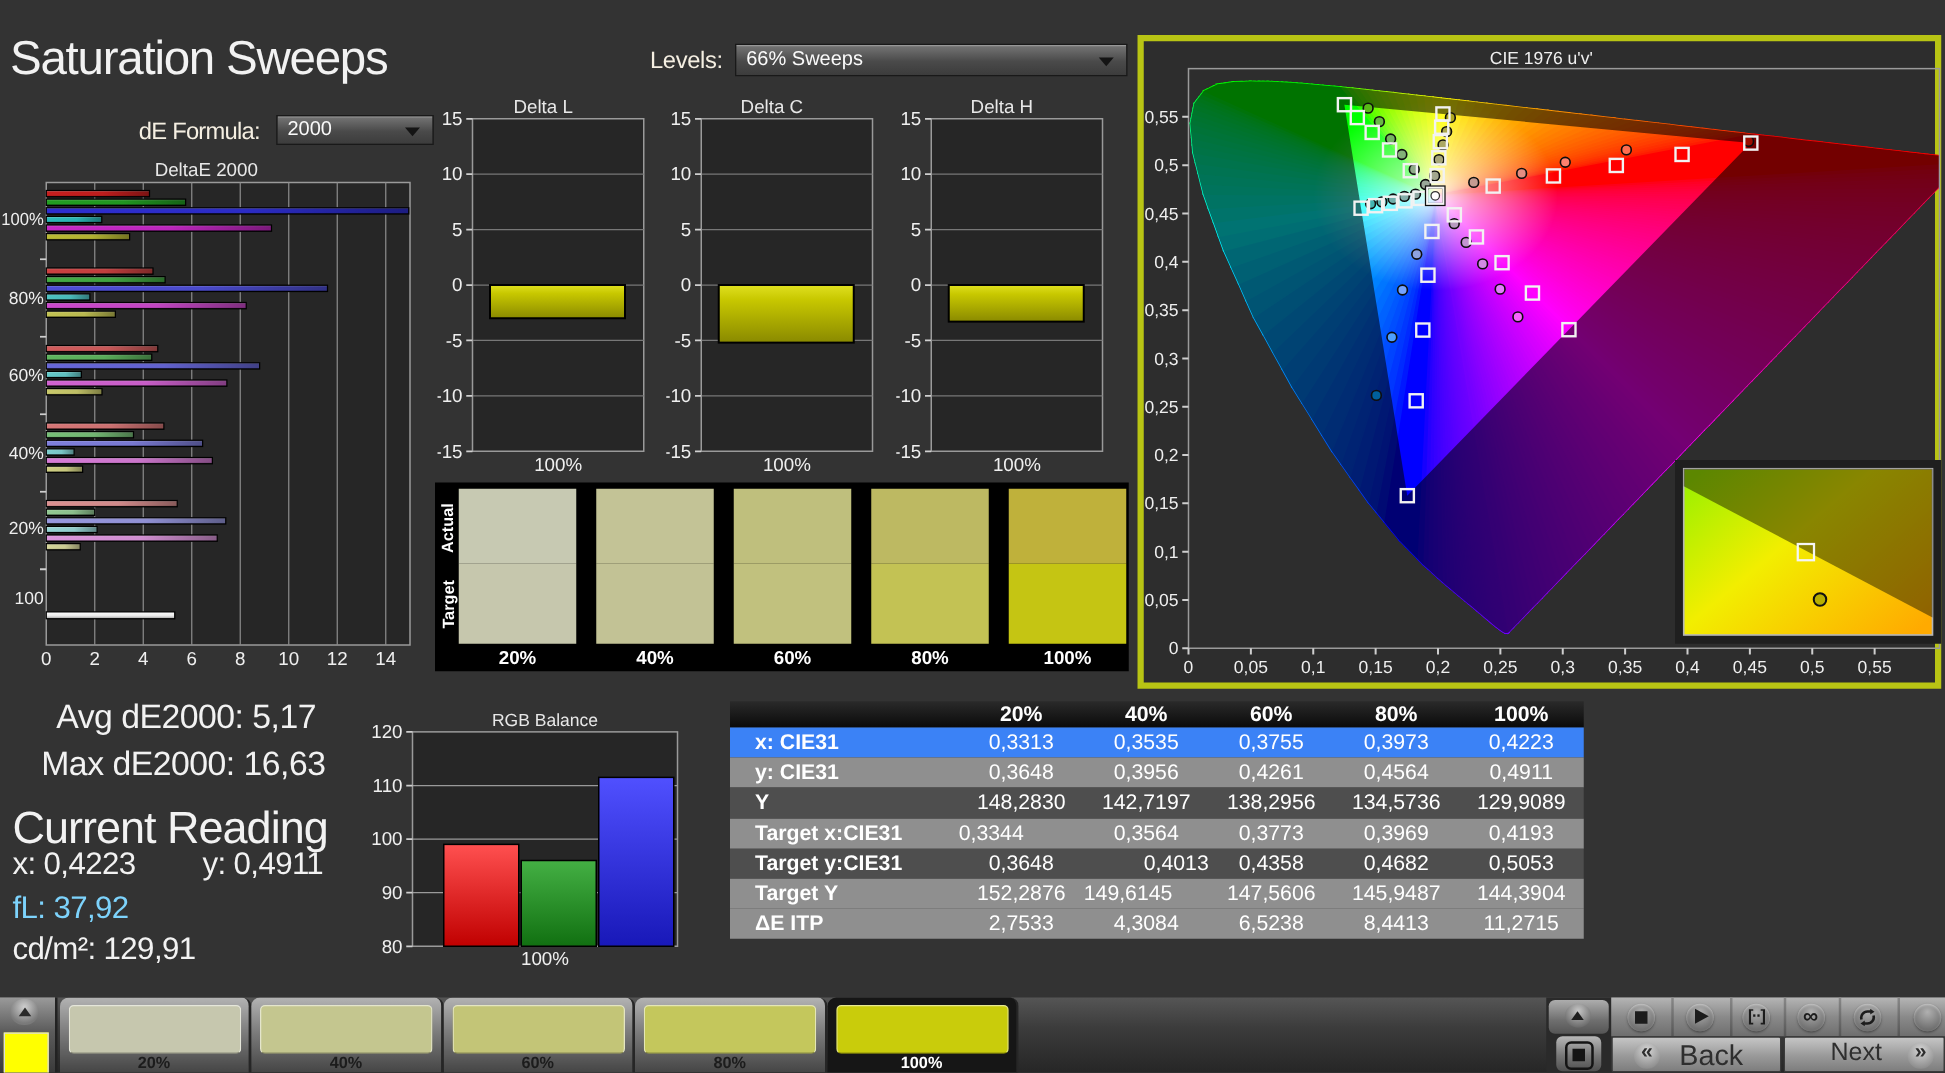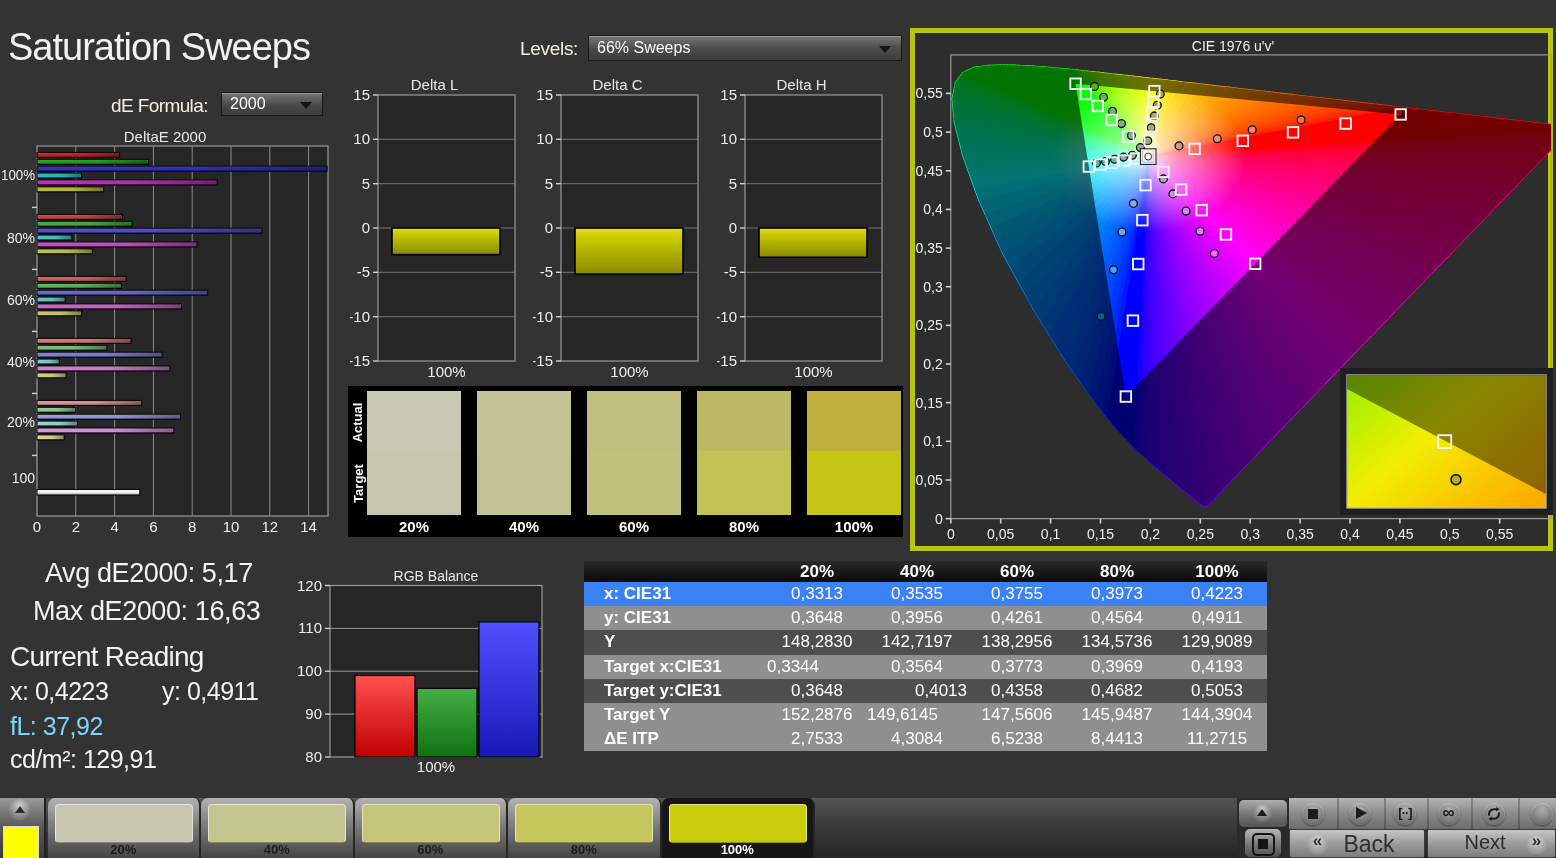--- a/index.html
+++ b/index.html
@@ -1,16 +1,16 @@
 <!DOCTYPE html>
 <html><head><meta charset="utf-8"><style>html,body{margin:0;padding:0;background:#333;width:1556px;height:858px;overflow:hidden;font-family:"Liberation Sans",sans-serif;}*{box-sizing:content-box}</style></head><body>
 <div style="position:relative;width:1556px;height:858px">
     <div style="position:absolute;left:8px;top:26px;font-size:38px;color:#f2f2f2;letter-spacing:-1px">Saturation Sweeps</div>
     <div style="position:absolute;left:111px;top:95px;font-size:19px;letter-spacing:-0.6px;color:#f5efe2">dE Formula:</div>
-    <div style="position:absolute;left:221px;top:92px;width:102px;height:24px;background:linear-gradient(#767676,#4a4a4a 55%,#3c3c3c);border:1px solid #191919;box-sizing:border-box;box-shadow:inset 0 1px 0 rgba(255,255,255,0.25)">
+    <div style="position:absolute;left:221px;top:92px;width:126px;height:24px;background:linear-gradient(#767676,#4a4a4a 55%,#3c3c3c);border:1px solid #191919;box-sizing:border-box;box-shadow:inset 0 1px 0 rgba(255,255,255,0.25)">
       <div style="position:absolute;left:8px;top:0;height:22px;display:flex;align-items:center;font-size:16px;color:#fafafa">2000</div>
       <div style="position:absolute;right:10px;top:9px;width:0;height:0;border-left:6px solid transparent;border-right:6px solid transparent;border-top:7px solid #141414"></div>
     </div>
     <div style="position:absolute;left:520px;top:38px;font-size:19px;letter-spacing:-0.3px;color:#f5efe2">Levels:</div>
     <div style="position:absolute;left:588px;top:35px;width:314px;height:26px;background:linear-gradient(#767676,#4a4a4a 55%,#3c3c3c);border:1px solid #191919;box-sizing:border-box;box-shadow:inset 0 1px 0 rgba(255,255,255,0.25)">
       <div style="position:absolute;left:8px;top:0;height:24px;display:flex;align-items:center;font-size:16px;color:#fafafa">66% Sweeps</div>
       <div style="position:absolute;right:10px;top:10px;width:0;height:0;border-left:6px solid transparent;border-right:6px solid transparent;border-top:7px solid #141414"></div>
     </div>
     <div style="position:absolute;left:65px;top:128px;width:200px;text-align:center;font-size:15px;color:#e8e8e8">DeltaE 2000</div>
     <svg width="352" height="405" viewBox="0 0 352 405" style="position:absolute;left:0;top:140px">
@@ -912,21 +912,21 @@
           </linearGradient>
         </defs>
         <rect x="437.0" y="347.0" width="199.0" height="133.0" fill="url(#insbg)" stroke="#b5b5b5" stroke-width="1.3"></rect>
         <path d="M437.0,361.0 L636.0,466.0 L636.0,347.0 L437.0,347.0 Z" fill="rgba(20,16,0,0.47)"></path>
         <rect x="528.2" y="407.2" width="13" height="13" fill="none" stroke="#f5f5f5" stroke-width="1.8"></rect>
         <circle cx="546.0" cy="451.6" r="5" fill="#b9b000" stroke="#111" stroke-width="1.6"></circle>
       </svg>
     </div>
     <div style="position:absolute;left:45px;top:558px;font-size:27px;letter-spacing:-0.4px;color:#f2f2f2">Avg dE2000: 5,17</div>
     <div style="position:absolute;left:33px;top:596px;font-size:27px;letter-spacing:-0.4px;color:#f2f2f2">Max dE2000: 16,63</div>
-    <div style="position:absolute;left:10px;top:641px;font-size:28px;letter-spacing:-0.8px;color:#f2f2f2">Current Reading</div>
+    <div style="position:absolute;left:10px;top:641px;font-size:36px;letter-spacing:-0.8px;color:#f2f2f2">Current Reading</div>
     <div style="position:absolute;left:10px;top:677px;font-size:25px;letter-spacing:-0.5px;color:#f2f2f2">x: 0,4223</div>
     <div style="position:absolute;left:162px;top:677px;font-size:25px;letter-spacing:-0.5px;color:#f2f2f2">y: 0,4911</div>
     <div style="position:absolute;left:10px;top:712px;font-size:25px;letter-spacing:-0.5px;color:#7dd3fc">fL: 37,92</div>
     <div style="position:absolute;left:10px;top:745px;font-size:25px;letter-spacing:-0.5px;color:#f2f2f2">cd/m²: 129,91</div>
     <svg width="270" height="215" viewBox="0 0 270 215" style="position:absolute;left:290px;top:565px">
       <rect x="40.0" y="20.5" width="212.0" height="171.5" fill="#262626" stroke="#9a9a9a" stroke-width="1.2"></rect>
       <line x1="40.0" y1="149.1" x2="252.0" y2="149.1" stroke="#9a9a9a" stroke-width="1"></line>
       <line x1="40.0" y1="106.2" x2="252.0" y2="106.2" stroke="#9a9a9a" stroke-width="1"></line>
       <line x1="40.0" y1="63.4" x2="252.0" y2="63.4" stroke="#9a9a9a" stroke-width="1"></line>
       <line x1="35.0" y1="192.0" x2="40.0" y2="192.0" stroke="#cfcfcf" stroke-width="1.4"></line>

